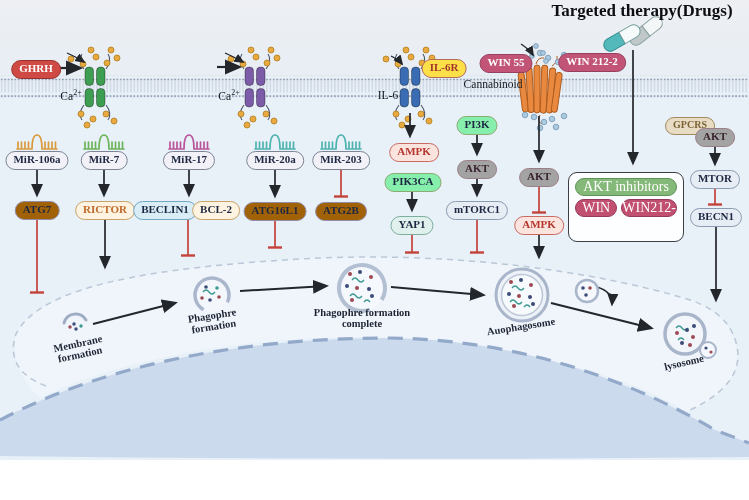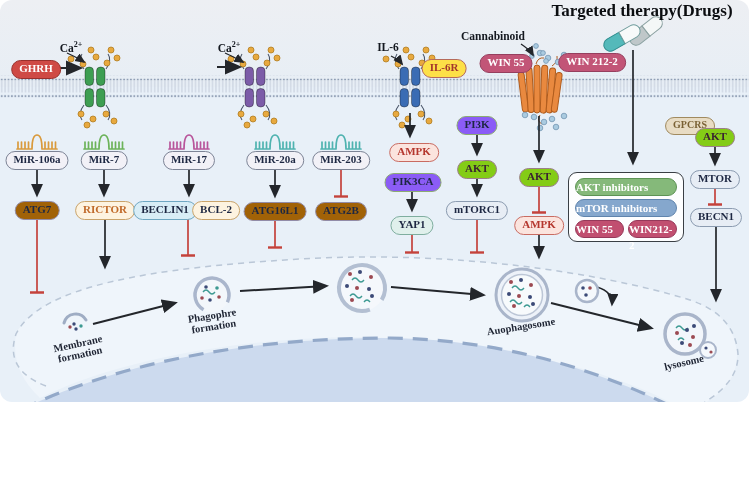--- a/index.html
+++ b/index.html
@@ -1,47 +1,47 @@
 <!DOCTYPE html>
 <html><head>
 <meta charset="utf-8">
 <style>
   html,body{margin:0;padding:0;background:#fff;}
-  .canvas{position:relative;width:749px;height:402px;overflow:hidden;background:#fff;
-          font-family:"Liberation Serif",serif;border-radius:12px;}
+  .canvas{position:relative;width:749px;height:460px;overflow:hidden;background:#fff;
+          font-family:"Liberation Serif",serif;}
   svg.layer{position:absolute;left:0;top:0;z-index:1;}
   .pill{position:absolute;z-index:2;transform:translateX(-50%);white-space:nowrap;
         border-radius:10px;padding:1px 7px 2px;border:1.2px solid #7d8496;
         font-weight:bold;font-size:11px;line-height:1.25;color:#1d2742;text-align:center;
         background:#f2f1f7;}
   .pill.red{background:#cf4a45;border-color:#99302c;color:#fff;}
   .pill.raspberry{background:#c25577;border-color:#96supposedly;border-color:#963f5e;color:#fff;}
   .pill.salmon{background:#fde047;border-color:#b56a5a;color:#a3362c;}
   .pill.lavender{background:#a16207;border-color:#928ca8;}
   .pill.cream{background:#fdf3e0;border-color:#c9a36a;}
   .pill.cream.orange-text{color:#c06a2a;}
   .pill.lightblue{background:#d8edf6;border-color:#6fa7c2;}
   .pill.pink{background:#fbe4de;border-color:#c96b61;color:#b5372e;}
-  .pill.lightgreen{background:#8b5cf6;border-color:#8cab72;}
+  .pill.lightgreen{background:#86efac;border-color:#8cab72;}
   .pill.teal{background:#e0f0ec;border-color:#7fae9f;}
-  .pill.mauve{background:#84cc16;border-color:#9b7f88;color:#3a2430;text-align:right;}
+  .pill.mauve{background:#a3a3a3;border-color:#9b7f88;color:#3a2430;text-align:right;}
   .pill.bluegray{background:#e7edf5;border-color:#8b9bb0;}
   .pill.tan{background:#e8dcc4;border-color:#a08a5f;color:#7a6134;font-size:10px;margin-top:36px;}
-  .lbl{position:absolute;z-index:2;transform:translateX(-50%);font-weight:bold;
-       color:#14181f;font-size:11.5px;white-space:nowrap;}
+  .lbl{position:absolute;z-index:2;transform:translateX(-50%);font-weight:normal;
+       color:#14181f;font-size:11.5px;white-space:nowrap;margin-top:48px;}
   .lbl sup{font-size:8px;}
   .title{position:absolute;z-index:2;transform:translateX(-50%);font-weight:bold;
          font-size:17px;color:#0b0d10;white-space:nowrap;}
   .stage{position:absolute;z-index:2;font-weight:bold;font-size:10.5px;line-height:1.08;
          color:#1e2433;text-align:center;transform-origin:center;}
   .stage span{display:block;}
   .inhibitor-box{position:absolute;z-index:2;left:568px;top:172px;width:116px;height:70px;
          background:#fdfeff;border:1.6px solid #3a3f45;border-radius:9px;box-sizing:border-box;
          padding:5px 6px;display:flex;flex-direction:column;gap:3px;}
-  .boxpill{border-radius:9px;color:#fff;font-weight:bold;font-size:11px;text-align:left;
+  .boxpill{border-radius:9px;color:#fff;font-weight:normal;font-size:14px;text-align:center;
          line-height:16px;height:16px;}
   .boxpill.green{background:#85b97a;border:1px solid #5d9355;}
   .boxpill.blue{background:#85a7cd;border:1px solid #5f84ad;}
   .boxrow{display:flex;gap:4px;}
   .boxpill.rasp{background:#c14f70;border:1px solid #96395a;flex:1;}
   .footer-bar{position:absolute;z-index:2;left:12px;top:461px;width:723px;height:30px;
          background:#f5d08e;border:1.8px solid #a87e3e;border-radius:3px;box-sizing:border-box;
          text-align:center;font-weight:bold;font-size:16px;color:#14100a;line-height:27px;}
   .bottom-edge{position:absolute;z-index:3;left:0;top:496px;width:749px;height:4px;background:#17191c;}
 </style>
@@ -326,35 +326,38 @@
 <div class="pill mauve" style="left:477px;top:160px">AKT</div>
 <div class="pill bluegray" style="left:477px;top:201px">mTORC1</div>
 <div class="pill mauve" style="left:539px;top:168px">AKT</div>
 <div class="pill pink" style="left:539px;top:216px">AMPK</div>
 <div class="pill mauve" style="left:715px;top:128px">AKT</div>
 <div class="pill bluegray" style="left:715px;top:170px">MTOR</div>
 <div class="pill bluegray" style="left:716px;top:208px">BECN1</div>
 
 <div class="inhibitor-box">
   <div class="boxpill green">AKT inhibitors</div>
-  <div class="boxpill blue">mTOR inhibitors</div>
   <div class="boxrow">
     <div class="boxpill rasp">WIN 55</div>
     <div class="boxpill rasp">WIN212-2</div>
   </div>
 </div>
 
 <div class="stage" style="left:48px;top:338px;width:62px;transform:rotate(-12deg)">
   <span>Membrane</span>
       <span>formation</span>
 </div>
 <div class="stage" style="left:182px;top:310px;width:62px;transform:rotate(-9deg)">
   <span>Phagophre</span>
       <span>formation</span>
 </div>
+<div class="stage" style="left:306px;top:307px;width:112px">
+  <span>Phagophre formation</span>
+      <span>complete</span>
+</div>
 <div class="stage" style="left:483px;top:321px;width:76px;transform:rotate(-9deg)">
   <span>Auophagosome</span>
 </div>
 <div class="stage" style="left:658px;top:357px;width:52px;transform:rotate(-13deg)">
   <span>lysosome</span>
 </div>
 
 <div class="bottom-edge"></div>
 
 </div>

